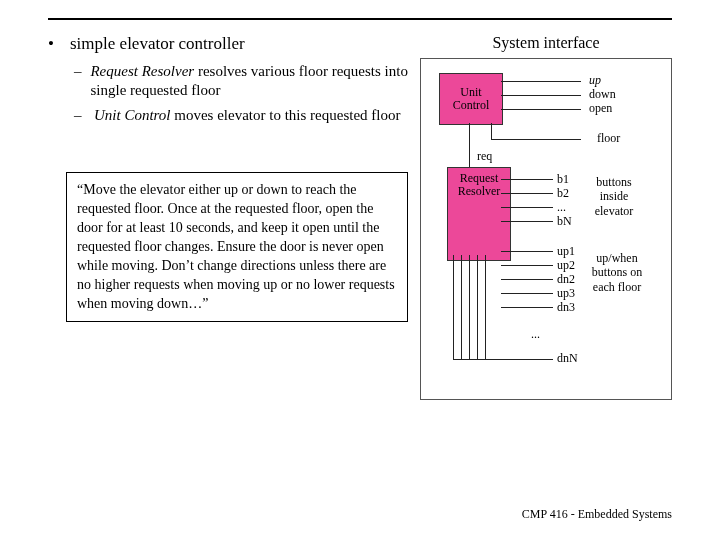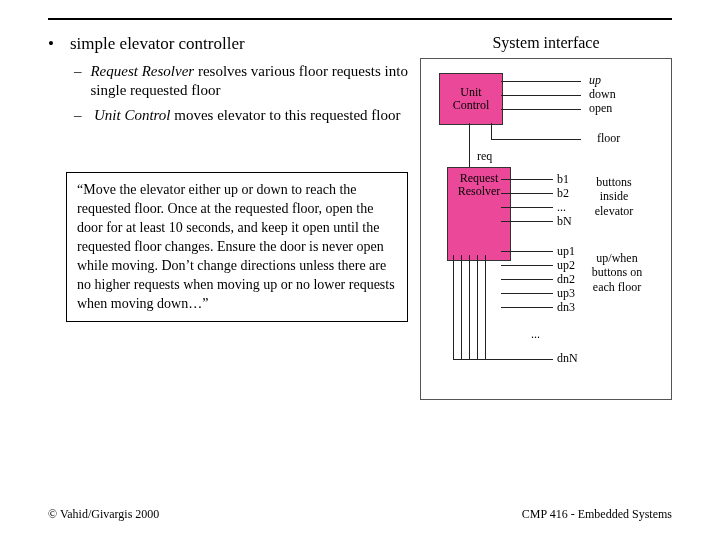--- a/index.html
+++ b/index.html
@@ -207,15 +207,14 @@
         <div class="lbl" style="left:110px; top:268px;">...</div>
         <div class="lbl" style="left:136px; top:292px;">dnN</div>
         <div class="line hline" style="left:80px; top:300px; width:52px;"></div>
 
         <div class="lbl" style="left:168px; top:192px; width:56px; text-align:center;">up/when buttons on each floor</div>
 
       </div>
     </div>
   </div>
 
-  <div class="footer-left">© Vahid/Givargis 2000</div>
   <div class="footer-right">CMP 416 - Embedded Systems</div>
 </div>
 
 </body></html>

